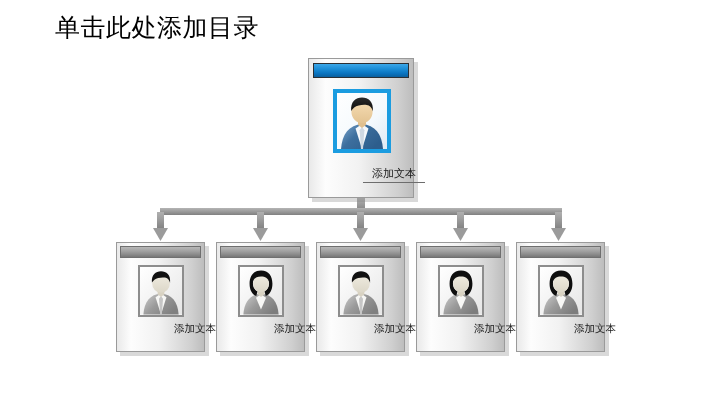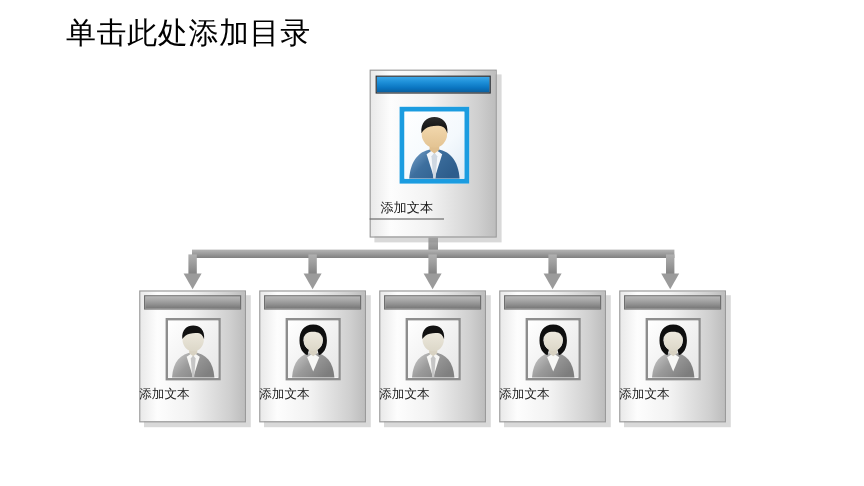--- a/index.html
+++ b/index.html
@@ -92,24 +92,25 @@
     left: 25px;
     top: 31px;
     width: 58px;
     height: 64px;
     border: 4px solid #1b9ce0;
     background: #ffffff;
   }
   .card-label {
     position: absolute;
     width: 100%;
-    text-align: left;
+    text-align: right;
     font-size: 11px;
     color: #1a1a1a;
     white-space: nowrap;
+    margin-left: 11px;
   }
   #top-card .card-label {
     top: 108px;
     left: 0;
   }
   #top-card .card-label .underline {
     display: inline-block;
     border-bottom: 1px solid #6d6d6d;
     padding: 0 9px 1px 9px;
   }

